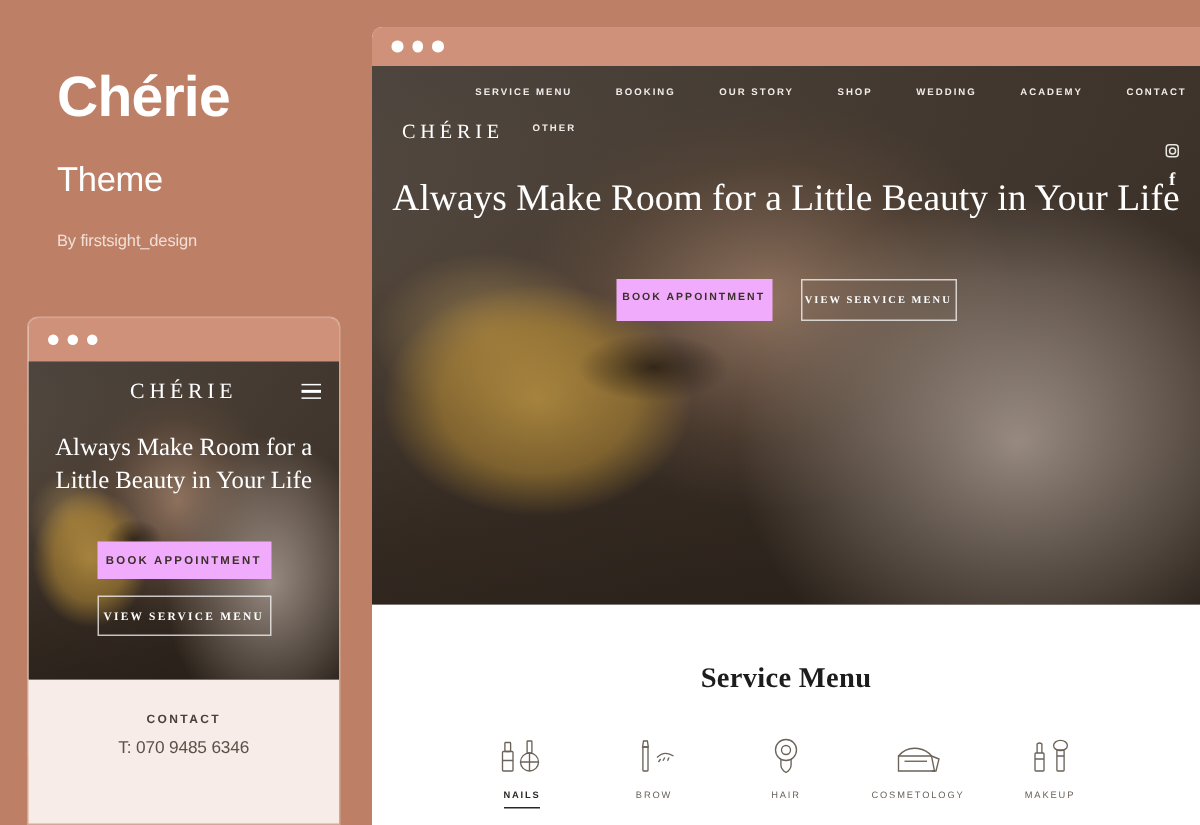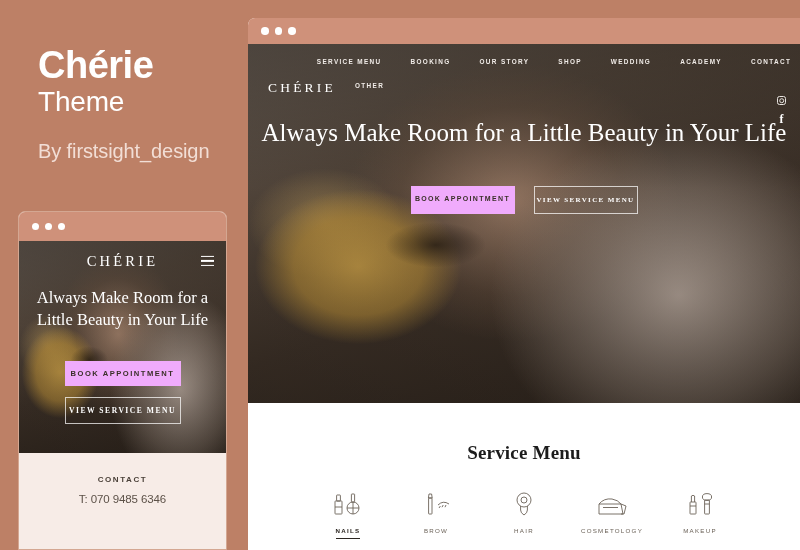--- a/index.html
+++ b/index.html
@@ -10,25 +10,25 @@
   }
   body { background: #bd8066; position: relative; }
 
   
   .promo { position: absolute; left: 38px; top: 46px; width: 200px; }
   .promo-title {
     font-size: 38px; font-weight: bold; color: #ffffff;
     letter-spacing: -0.5px; line-height: 1.05;
   }
   .promo-sub {
-    font-size: 28px; color: #ffffff; font-weight: normal;
-    margin-top: 0; letter-spacing: -0.2px;
+    font-size: 23px; color: #ffffff; font-weight: normal;
+    margin-top: 20px; letter-spacing: -0.2px;
   }
   .promo-author {
-    font-size: 20px; color: #f2ded6; margin-top: 22px; letter-spacing: -0.1px;
+    font-size: 11px; color: #f2ded6; margin-top: 22px; letter-spacing: -0.1px;
   }
 
   
   .frame { position: absolute; overflow: hidden; }
   .titlebar {
     background: #cf917a; display: flex; align-items: center;
     padding-left: 13px; gap: 6px;
   }
   .dot { width: 7px; height: 7px; border-radius: 50%; background: #ffffff; }
 

